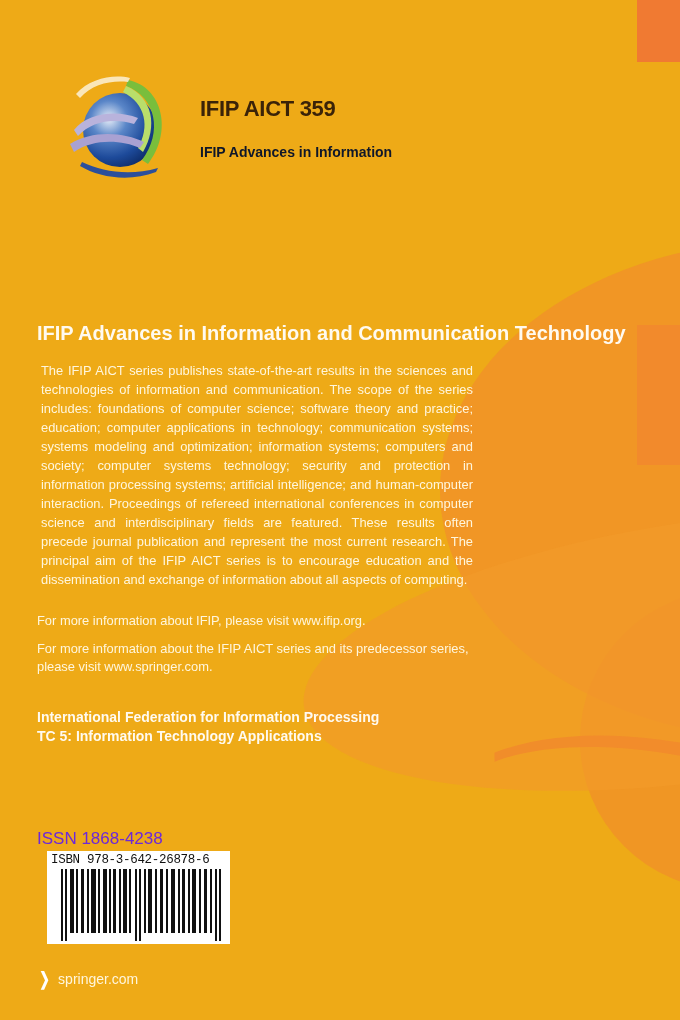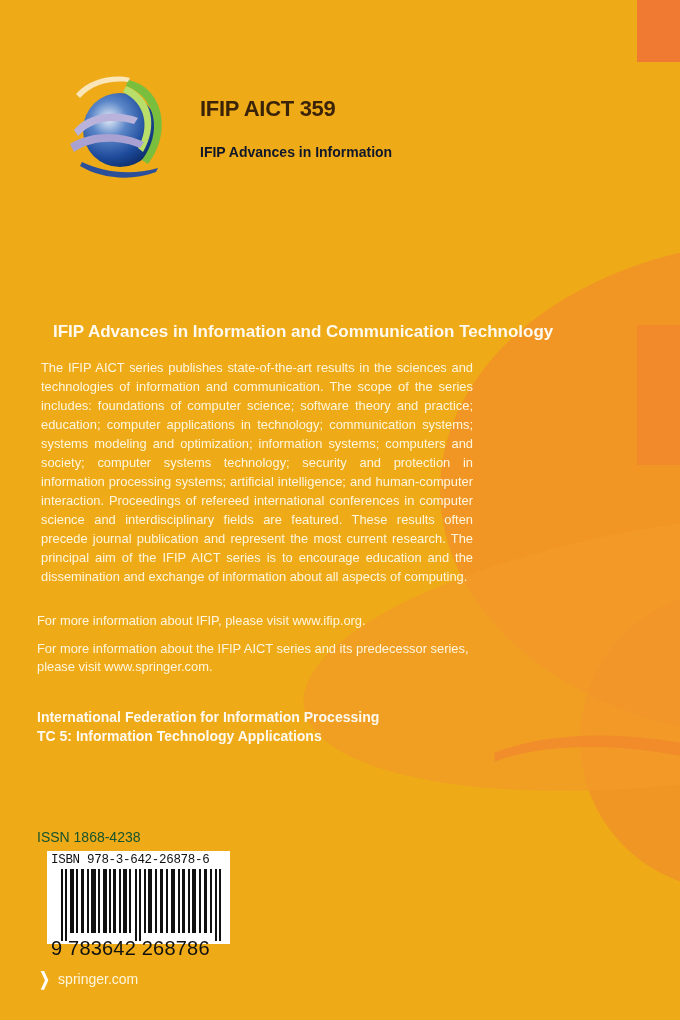--- a/index.html
+++ b/index.html
@@ -19,27 +19,27 @@
               border-top: 14px solid #f28a2c; border-left: 6px solid transparent; border-right: 6px solid transparent;
               transform: rotate(22deg); opacity: 0.85; }
     .swirl4 { position: absolute; left: 580px; top: 590px; width: 300px; height: 300px; border-radius: 50%;
               background: #f28530; opacity: 0.55; }
 
     .logo { position: absolute; left: 68px; top: 72px; width: 108px; height: 112px; }
     .header-title { position: absolute; left: 200px; top: 96px; font-size: 22px; font-weight: bold; color: #3b2308; letter-spacing: -0.3px; }
     .header-sub { position: absolute; left: 200px; top: 143px; font-size: 14px; font-weight: bold; color: #0f172a; line-height: 19px; }
 
     .content { position: absolute; left: 37px; top: 322px; width: 440px; color: #fff8e6; }
-    .section-title { font-size: 17px; font-weight: bold; color: #fffaf0; margin: 0 0 16px 16px; white-space: nowrap; }
+    .section-title { font-size: 20px; font-weight: bold; color: #fffaf0; margin: 0 0 16px 0; white-space: nowrap; }
     .body-text { font-size: 12.9px; line-height: 19px; text-align: justify; margin: 4px; color: #fff6dd; }
     .info { position: absolute; left: 37px; top: 612px; width: 460px; font-size: 12.9px; line-height: 18px; color: #fff6dd; }
     .info p { margin: 0 0 10px 0; }
     .org { position: absolute; left: 37px; top: 708px; font-size: 14px; font-weight: bold; line-height: 19px; color: #fffaf0; }
 
-    .issn { position: absolute; left: 37px; top: 829px; font-size: 14px; color: #14532d; }
+    .issn { position: absolute; left: 37px; top: 829px; font-size: 17px; color: #6d28d9; }
     .barcode-box { position: absolute; left: 47px; top: 851px; width: 183px; height: 93px; background: #fff; }
     .isbn-text { position: absolute; left: 4px; top: 2px; font-family: "Liberation Mono", monospace; font-size: 12.5px; color: #111; white-space: nowrap; letter-spacing: -0.3px; }
     .bars { position: absolute; left: 14px; top: 18px; width: 160px; height: 72px; }
     .ean { position: absolute; left: 4px; top: 86px; font-family: "Liberation Sans", sans-serif; font-size: 20px; color: #111; white-space: nowrap; letter-spacing: 0.2px; }
     .springer { position: absolute; left: 37px; top: 968px; font-size: 14px; color: #fff6dd; display: flex; align-items: center; gap: 6px; }
     .chev { font-weight: bold; font-size: 18px; color: #fff; transform: scaleX(0.7); display: inline-block; }
   </style>
 </head>
 <body>
 
@@ -122,19 +122,18 @@
         <rect x="121" y="0" width="3" height="64"></rect>
       <rect x="127" y="0" width="2" height="64"></rect>
         <rect x="131" y="0" width="4" height="64"></rect>
       <rect x="138" y="0" width="2" height="64"></rect>
         <rect x="143" y="0" width="3" height="64"></rect>
       <rect x="149" y="0" width="2" height="64"></rect>
         <rect x="154" y="0" width="2" height="72"></rect>
       <rect x="158" y="0" width="2" height="72"></rect>
     </g>
   </svg>
-  <div class="ean">9 783642 268786</div>
 </div>
 
 <div class="springer">
   <span class="chev">❯</span>
   <span>springer.com</span>
 </div>
 
 </body></html>

